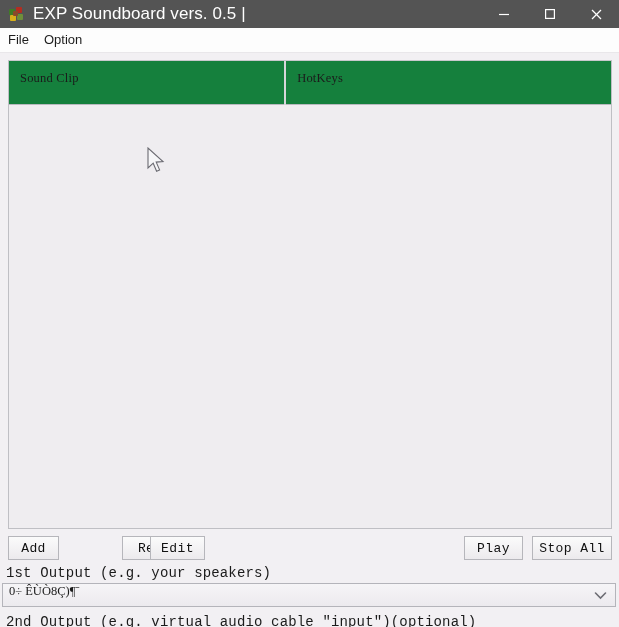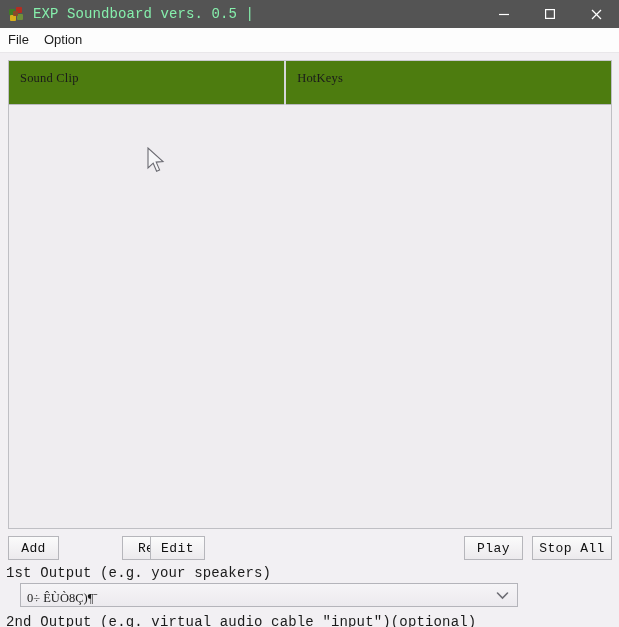--- a/index.html
+++ b/index.html
@@ -33,27 +33,26 @@
     display: block;
     border-radius: 1px;
   }
   .pz1 { left: 1px;  top: 3px;  width: 6px; height: 6px; background: #3f7c25; }
   .pz2 { left: 8px;  top: 1px;  width: 6px; height: 6px; background: #b52d20; }
   .pz3 { left: 2px;  top: 9px;  width: 6px; height: 6px; background: #d8b01a; }
   .pz4 { left: 9px;  top: 8px;  width: 6px; height: 6px; background: #6e8f3a; }
   .pz5 { left: 5px;  top: 5px;  width: 5px; height: 5px; background: #8a4a2a; }
 
   #title-text {
-    color: #86efac;
-    font-size: 14px;
+    color: #ffffff;
+    font-size: 17px;
     margin-left: 9px;
     letter-spacing: 0.1px;
     white-space: nowrap;
     overflow: hidden;
-    font-family: Liberation Mono, monospace;
   }
   #window-controls {
     position: absolute;
     right: 0; top: 0;
     height: 28px;
     display: flex;
     align-items: center;
   }
   .wc {
     width: 46px; height: 28px;
@@ -87,21 +86,21 @@
     position: absolute;
     left: 8px; top: 60px;
     width: 604px; height: 469px;
     background: #efedf0;
     border: 1px solid #bfbfc4;
     border-top-color: #c9c9cd;
   }
   #list-header {
     position: relative;
     height: 44px;
-    background: #4d7c0f;
+    background: #15803d;
     border-bottom: 1px solid #b9b9bf;
     display: flex;
   }
   .col-head {
     position: relative;
     height: 44px;
     padding: 10px 0 0 11px;
     font-family: "Liberation Serif", serif;
     font-size: 12.5px;
     color: #1b1b1b;
@@ -164,26 +163,26 @@
     font-size: 14px;
     color: #1b1b1b;
     letter-spacing: 0.15px;
     white-space: nowrap;
   }
   #label-out1 { left: 6px; top: 565px; }
   #label-out2 { left: 6px; top: 614px; }
 
   #combo-out1 {
     position: absolute;
-    left: 20px; top: 583px;
-    width: 498px; height: 24px;
+    left: 2px; top: 583px;
+    width: 614px; height: 24px;
     background: linear-gradient(#f6f5f7, #eceaee);
     border: 1px solid #b4b4ba;
     display: flex;
-    align-items: flex-end;
+    align-items: flex-start;
   }
   #combo-value {
     flex: 1 1 auto;
     padding-left: 6px;
     font-family: "Liberation Serif", serif;
     font-size: 12.5px;
     color: #1b1b1b;
     white-space: nowrap;
     overflow: hidden;
   }

